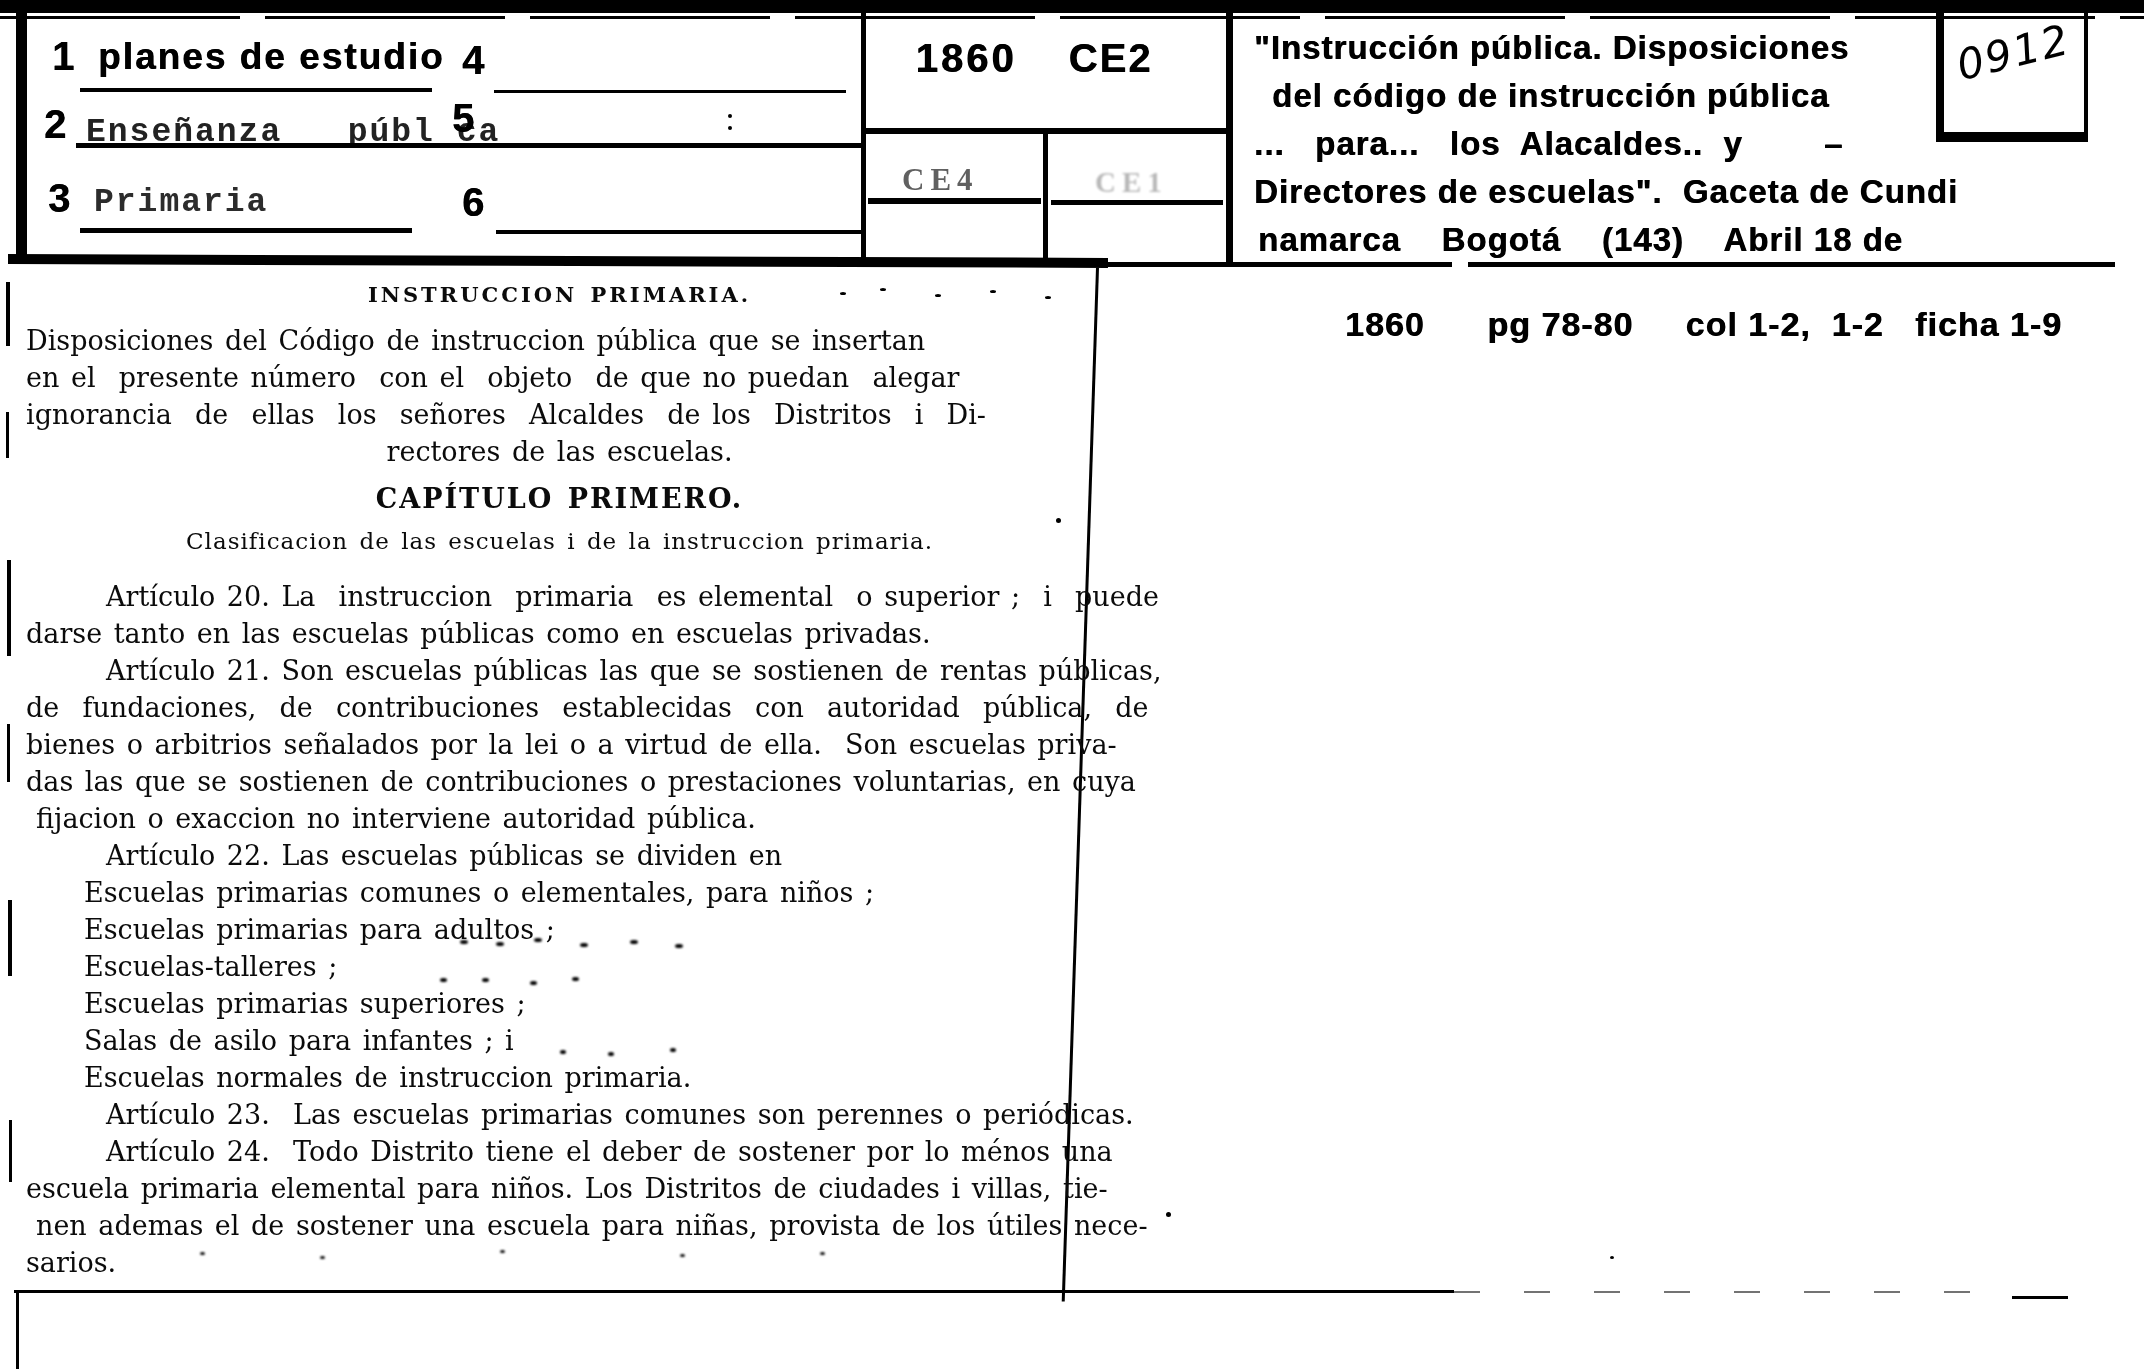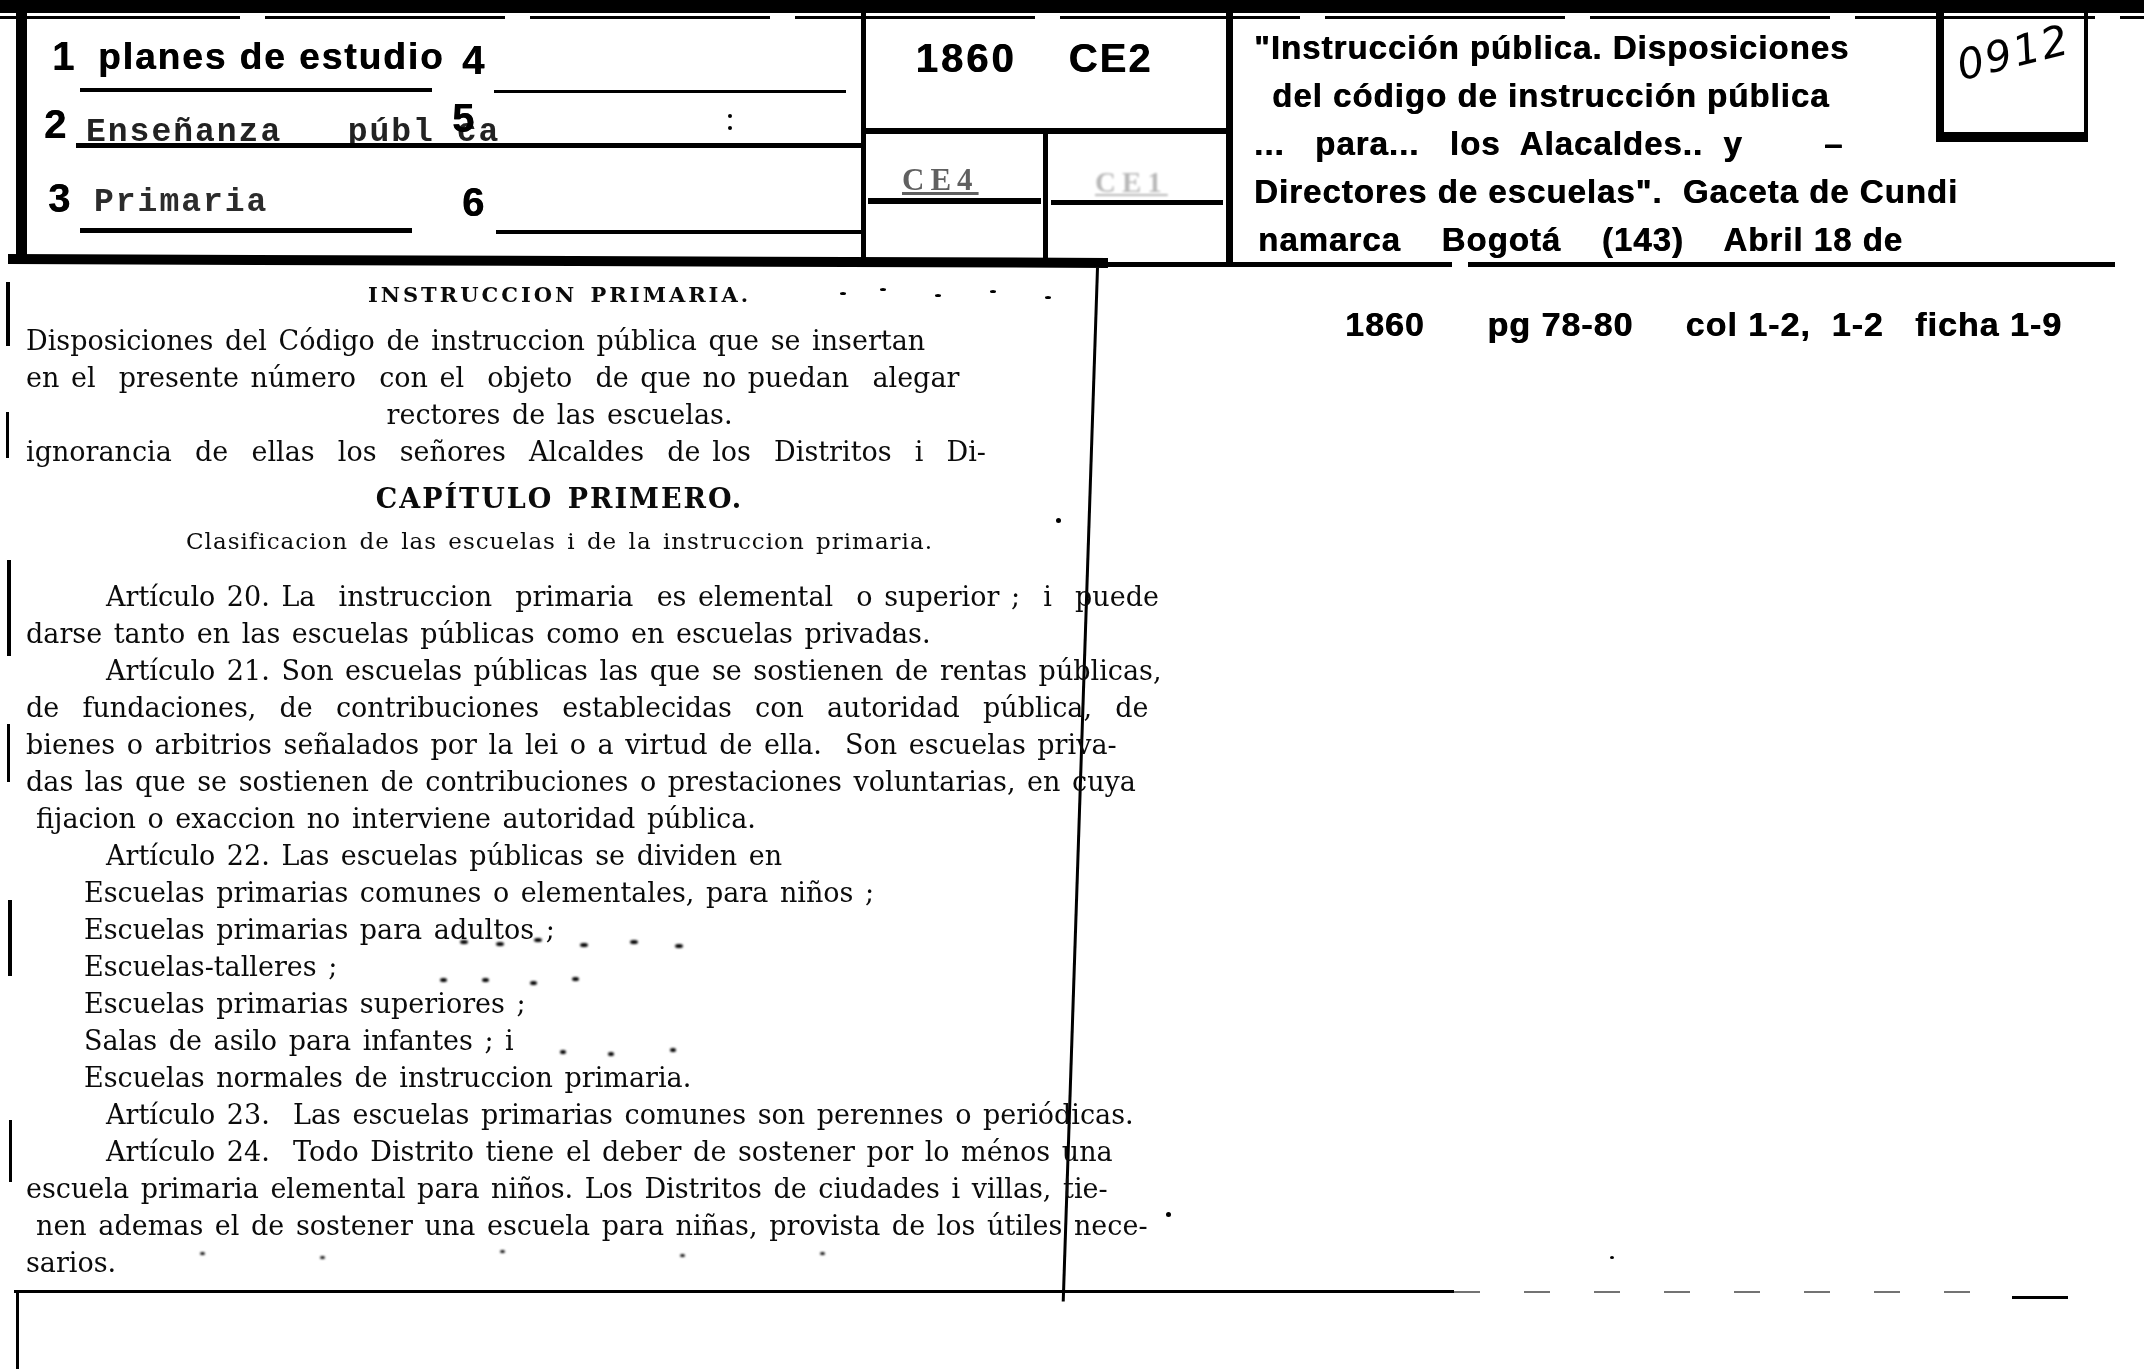--- a/index.html
+++ b/index.html
@@ -39,21 +39,20 @@
     text-align:center;font-weight:700;font-size:27px;letter-spacing:2px;
     margin-top:9px;margin-bottom:3px;line-height:40px;
   }
   .subchapter{
     text-align:center;font-size:23px;letter-spacing:1px;
     margin-bottom:18px;line-height:38px;
   }
   .stamp{
     font-family:"Liberation Serif",serif;font-weight:700;letter-spacing:6px;
     filter:blur(0.6px);
-    text-decoration:underline;
   }
   .speck{position:absolute;background:#000;border-radius:50%;}
   .refline{font-size:33px;line-height:48px;}
 </style>
 </head>
 <body>
 
 <div id="page">
 
   <div class="abs ink" style="left:0;top:0;width:2144px;height:13px;"></div>
@@ -128,22 +127,22 @@
     <div class="abs ink" style="left:6px;top:412px;width:3px;height:46px;"></div>
     <div class="abs ink" style="left:7px;top:560px;width:4px;height:96px;"></div>
     <div class="abs ink" style="left:7px;top:724px;width:3px;height:58px;"></div>
     <div class="abs ink" style="left:8px;top:900px;width:4px;height:76px;"></div>
     <div class="abs ink" style="left:9px;top:1120px;width:3px;height:62px;"></div>
 
     <div class="abs clip-text" style="left:22px;top:276px;width:1075px;">
       <div class="clip-title">INSTRUCCION PRIMARIA.</div>
       <div class="cl flush">Disposiciones del Código de instruccion pública que se insertan</div>
       <div class="cl flush">en el  presente número  con el  objeto  de que no puedan  alegar</div>
+      <div class="cl flush">ignorancia  de  ellas  los  señores  Alcaldes  de los  Distritos  i  Di-</div>
       <div class="cl center">rectores de las escuelas.</div>
-      <div class="cl flush">ignorancia  de  ellas  los  señores  Alcaldes  de los  Distritos  i  Di-</div>
       <div class="chapter">CAPÍTULO PRIMERO.</div>
       <div class="subchapter">Clasificacion  de las  escuelas  i  de la  instruccion  primaria.</div>
       <div class="cl art">Artículo 20. La  instruccion  primaria  es elemental  o superior ;  i  puede</div>
       <div class="cl flush">darse tanto en las escuelas públicas como en escuelas privadas.</div>
       <div class="cl art">Artículo 21. Son escuelas públicas las que se sostienen de rentas públicas,</div>
       <div class="cl flush">de  fundaciones,  de  contribuciones  establecidas  con  autoridad  pública,  de</div>
       <div class="cl flush">bienes o arbitrios señalados por la lei o a virtud de ella.  Son escuelas priva-</div>
       <div class="cl flush">das las que se sostienen de contribuciones o prestaciones voluntarias, en cuya</div>
       <div class="cl flush2">fijacion o exaccion no interviene autoridad pública.</div>
       <div class="cl art">Artículo 22. Las escuelas públicas se dividen en</div>

